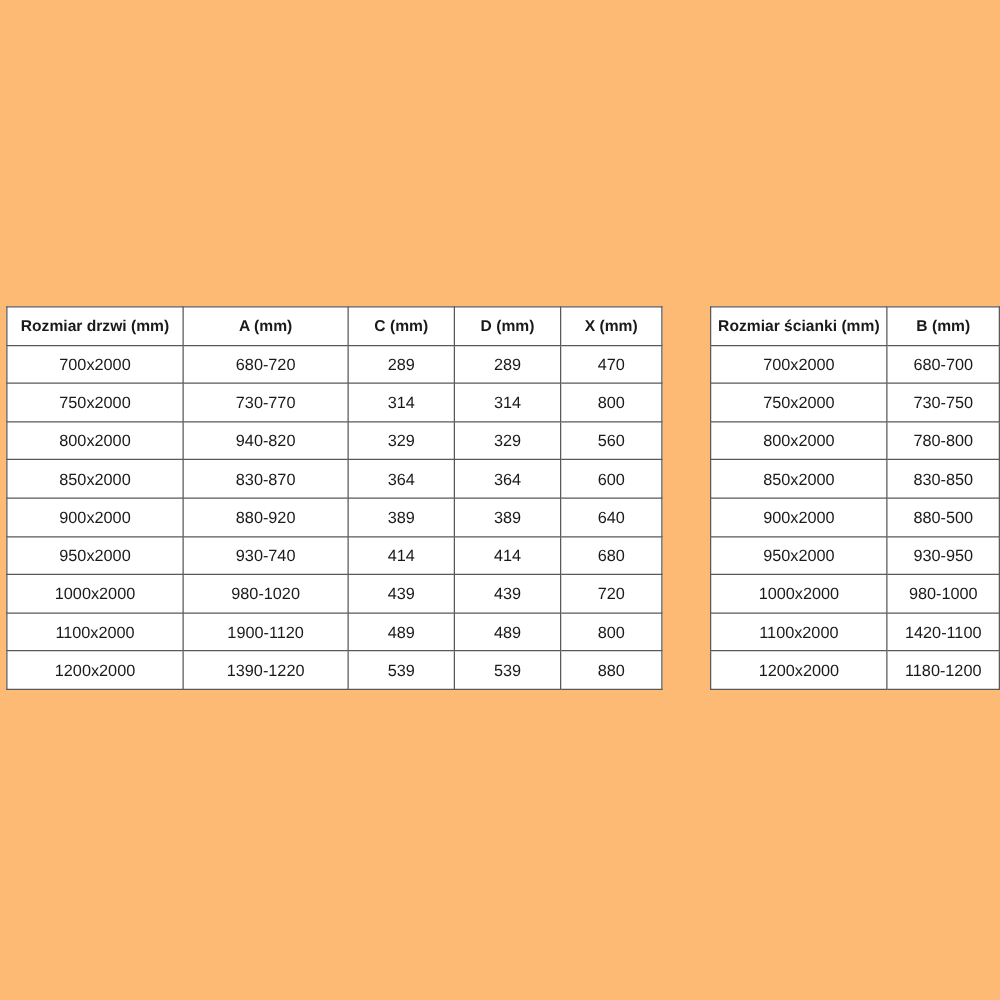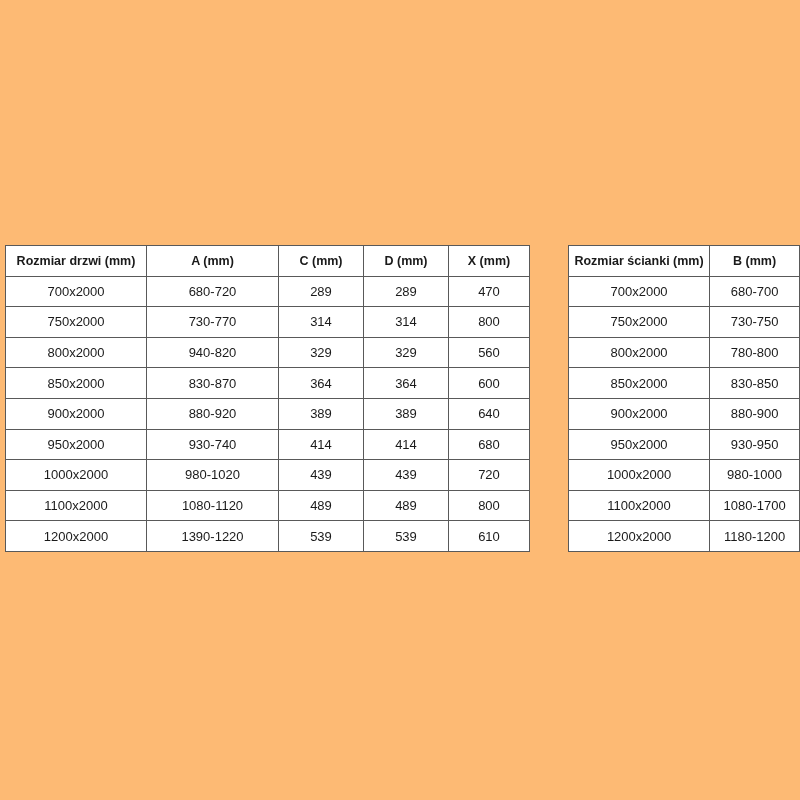--- a/index.html
+++ b/index.html
@@ -118,31 +118,31 @@
           </tr>
           <tr>
             <td>1000x2000</td>
             <td>980-1020</td>
             <td>439</td>
             <td>439</td>
             <td>720</td>
           </tr>
           <tr>
             <td>1100x2000</td>
-            <td>1080-1120</td>
+            <td>1900-1120</td>
             <td>489</td>
             <td>489</td>
             <td>800</td>
           </tr>
           <tr>
             <td>1200x2000</td>
             <td>1390-1220</td>
             <td>539</td>
             <td>539</td>
-            <td>610</td>
+            <td>880</td>
           </tr>
         </tbody>
       </table>
     <table class="spec-table t-right">
         <thead>
           <tr>
             <th>Rozmiar ścianki (mm)</th>
             <th>B (mm)</th>
           </tr>
         </thead>
@@ -158,33 +158,33 @@
           <tr>
             <td>800x2000</td>
             <td>780-800</td>
           </tr>
           <tr>
             <td>850x2000</td>
             <td>830-850</td>
           </tr>
           <tr>
             <td>900x2000</td>
-            <td>880-900</td>
+            <td>880-500</td>
           </tr>
           <tr>
             <td>950x2000</td>
             <td>930-950</td>
           </tr>
           <tr>
             <td>1000x2000</td>
             <td>980-1000</td>
           </tr>
           <tr>
             <td>1100x2000</td>
-            <td>1080-1700</td>
+            <td>1420-1100</td>
           </tr>
           <tr>
             <td>1200x2000</td>
             <td>1180-1200</td>
           </tr>
         </tbody>
       </table>
   </div>
 </div>
 

